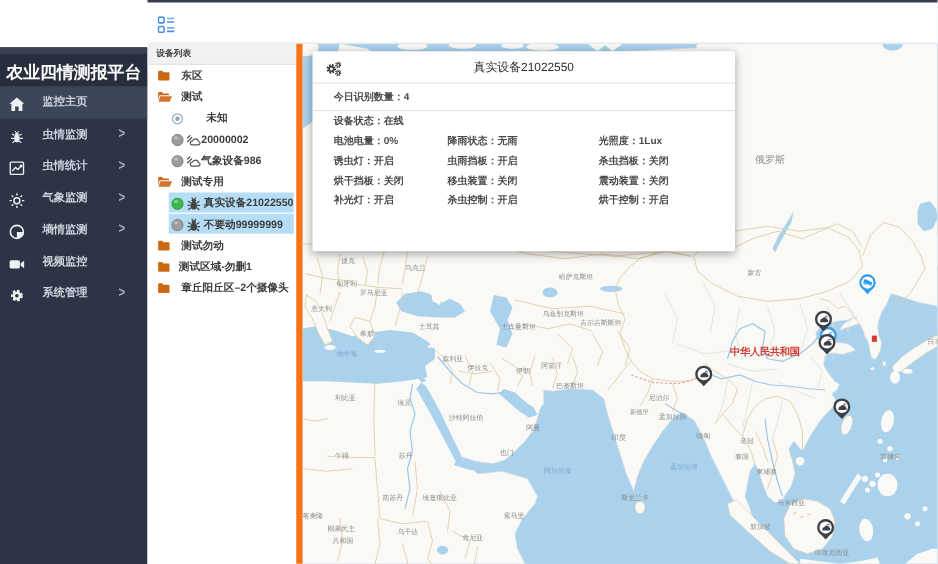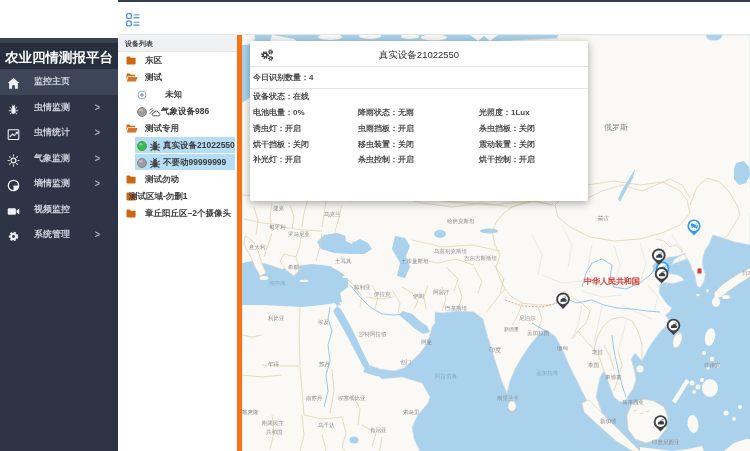--- a/index.html
+++ b/index.html
@@ -23,21 +23,21 @@
   .trow.hl { background:#b5ddf5; margin-left:17px; margin-right:2px; height:16px; line-height:16px; margin-bottom:1px; }
   
   #map { position:absolute; left:242px; top:35px; width:508px; height:416px; background:#abd2ed; }
   
   #popup { position:absolute; left:250px; top:41px; width:338px; height:160px; background:#fff; border-radius:2px; box-shadow:0 2px 8px rgba(0,0,0,.35); font-size:8px; color:#3b3b3b; }
   #psec1,#psec2 { font-weight:bold; color:#4a4a4a; }
   #pophead { position:relative; height:26px; border-bottom:1px solid #e5e5e5; }
   #poptitle { position:absolute; left:0; right:0; top:0; height:26px; line-height:27px; text-align:center; font-size:9.5px; color:#2d2d2d; }
   .prow { position:relative; height:14.2px; line-height:14.2px; }
   .prow2 { position:relative; height:15.8px; line-height:15.8px; }
-  .c1 { position:absolute; left:3px; }
+  .c1 { position:absolute; left:17px; }
   .c2 { position:absolute; left:108px; }
   .c3 { position:absolute; left:229px; }
   #psec1 { padding-top:4px; border-bottom:1px solid #e5e5e5; padding-bottom:3px; }
   #psec2 { padding-top:0px; }
 </style>
 </head>
 <body>
 <div id="map">
     <svg width="508" height="416" viewBox="0 0 508 416" xmlns="http://www.w3.org/2000/svg" style="display:block">
       <rect width="508" height="416" fill="#abd2ed"></rect>
@@ -405,20 +405,33 @@
         <svg style="position:absolute;left:19px;top:4px" width="10" height="10" viewBox="0 0 10 10">
           <circle cx="5" cy="5" r="4.5" fill="#9d9d9d" stroke="#7e7e7e" stroke-width="0.8"></circle>
           <ellipse cx="3.8" cy="3.2" rx="1.8" ry="1.2" fill="#ffffff" opacity="0.35"></ellipse>
         </svg>
         <svg style="position:absolute;left:31px;top:4px" width="12" height="10" viewBox="0 0 12 10">
           <g stroke="#555" stroke-width="1" fill="none">
             <path d="M0.8,3.6 L3.2,1.2 M0.8,6.6 L4.6,2.8"></path>
             <path d="M4.4,8.8 L9.4,8.8 Q11,8.8 11,7.4 Q11,6.1 9.7,6 Q9.4,4 7.3,4 Q5.5,4 5.1,5.7 Q3.3,5.7 3.3,7.3 Q3.3,8.8 4.4,8.8 Z"></path>
           </g>
         </svg>
+        <span class="lbl" style="left:43px">20000002</span>
+      </div>
+      <div class="trow">
+        <svg style="position:absolute;left:19px;top:4px" width="10" height="10" viewBox="0 0 10 10">
+          <circle cx="5" cy="5" r="4.5" fill="#9d9d9d" stroke="#7e7e7e" stroke-width="0.8"></circle>
+          <ellipse cx="3.8" cy="3.2" rx="1.8" ry="1.2" fill="#ffffff" opacity="0.35"></ellipse>
+        </svg>
+        <svg style="position:absolute;left:31px;top:4px" width="12" height="10" viewBox="0 0 12 10">
+          <g stroke="#555" stroke-width="1" fill="none">
+            <path d="M0.8,3.6 L3.2,1.2 M0.8,6.6 L4.6,2.8"></path>
+            <path d="M4.4,8.8 L9.4,8.8 Q11,8.8 11,7.4 Q11,6.1 9.7,6 Q9.4,4 7.3,4 Q5.5,4 5.1,5.7 Q3.3,5.7 3.3,7.3 Q3.3,8.8 4.4,8.8 Z"></path>
+          </g>
+        </svg>
         <span class="lbl" style="left:43px">气象设备986</span>
       </div>
       <div class="trow">
         <svg style="position:absolute;left:8px;top:4px" width="12" height="9" viewBox="0 0 12 9">
           <path d="M0.5,1.5 Q0.5,0.5 1.5,0.5 L3.6,0.5 L4.6,1.8 L8.6,1.8 Q9.2,1.8 9.2,2.6 L9.2,3.2 L1.6,3.2 L0.5,7 Z" fill="#cc6811"></path>
           <path d="M2.2,4 L11.6,4 L9.8,8.4 L0.8,8.4 Z" fill="#d4742a"></path>
         </svg>
         <span class="lbl" style="left:27px">测试专用</span>
       </div>
       <div class="trow hl">
@@ -458,21 +471,21 @@
       <div class="trow">
         <svg style="position:absolute;left:8px;top:4px" width="10" height="9" viewBox="0 0 10 9">
           <path d="M0.5,1.5 Q0.5,0.5 1.5,0.5 L3.8,0.5 L4.8,1.8 L9,1.8 Q9.6,1.8 9.6,2.6 L9.6,7.6 Q9.6,8.4 8.8,8.4 L1.3,8.4 Q0.5,8.4 0.5,7.6 Z" fill="#cc6811"></path>
         </svg>
         <span class="lbl" style="left:27px">测试勿动</span>
       </div>
       <div class="trow">
         <svg style="position:absolute;left:8px;top:4px" width="10" height="9" viewBox="0 0 10 9">
           <path d="M0.5,1.5 Q0.5,0.5 1.5,0.5 L3.8,0.5 L4.8,1.8 L9,1.8 Q9.6,1.8 9.6,2.6 L9.6,7.6 Q9.6,8.4 8.8,8.4 L1.3,8.4 Q0.5,8.4 0.5,7.6 Z" fill="#cc6811"></path>
         </svg>
-        <span class="lbl" style="left:11px">测试区域-勿删1</span>
+        <span class="lbl" style="left:25px">测试区域-勿删1</span>
       </div>
       <div class="trow">
         <svg style="position:absolute;left:8px;top:4px" width="10" height="9" viewBox="0 0 10 9">
           <path d="M0.5,1.5 Q0.5,0.5 1.5,0.5 L3.8,0.5 L4.8,1.8 L9,1.8 Q9.6,1.8 9.6,2.6 L9.6,7.6 Q9.6,8.4 8.8,8.4 L1.3,8.4 Q0.5,8.4 0.5,7.6 Z" fill="#cc6811"></path>
         </svg>
         <span class="lbl" style="left:27px">章丘阳丘区–2个摄像头</span>
       </div>
     </div>
 </div>
 <div id="popup">

